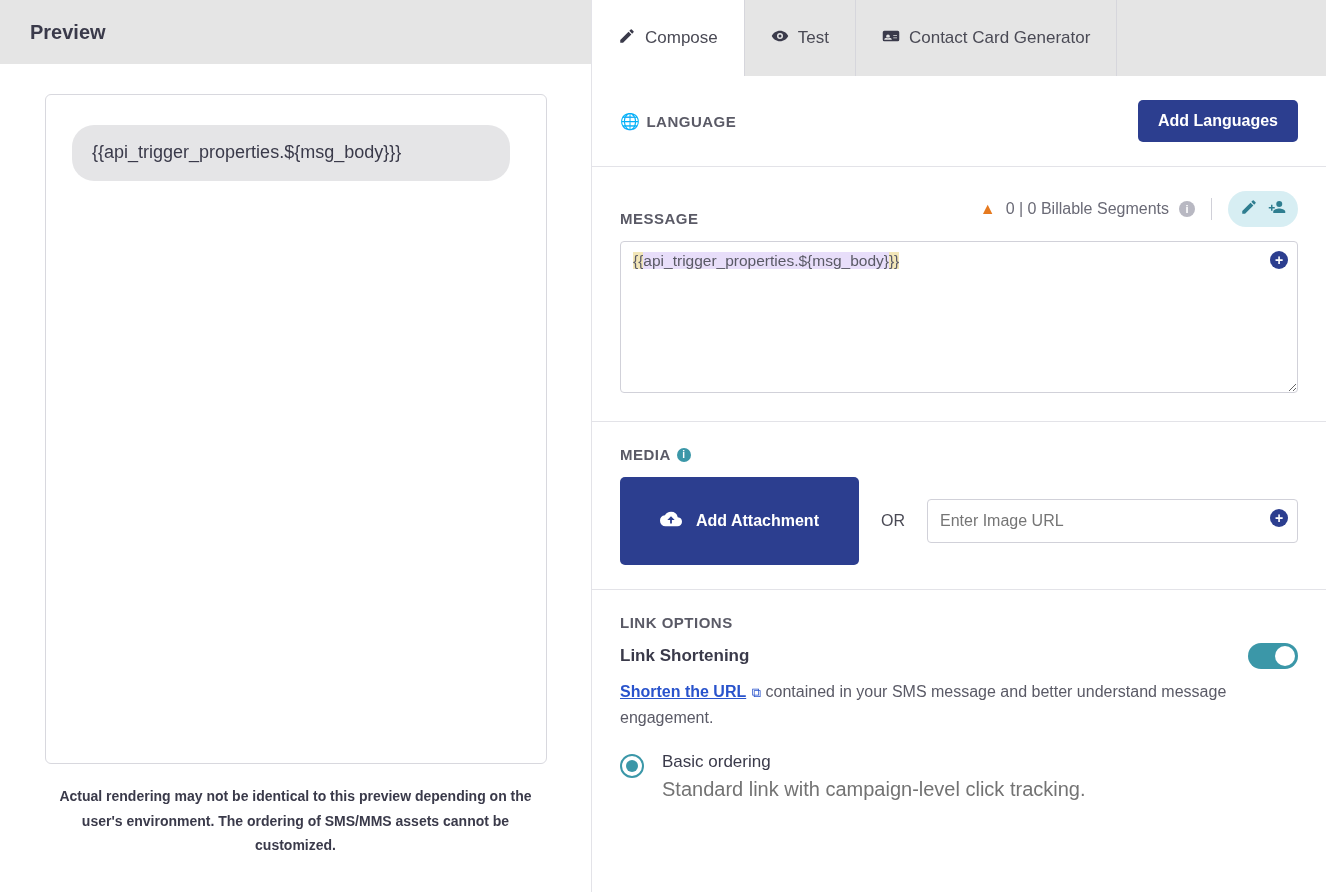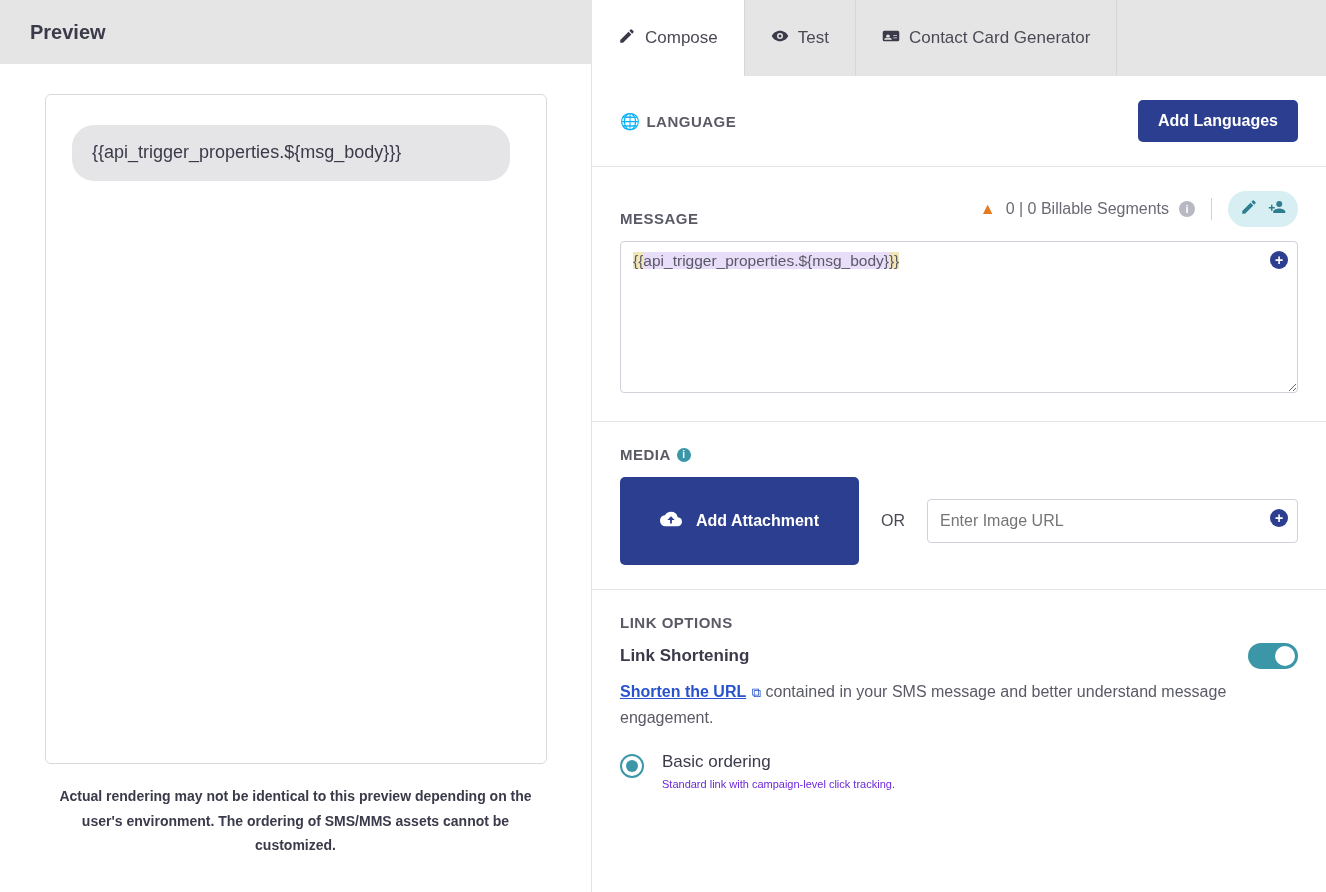--- a/index.html
+++ b/index.html
@@ -241,21 +241,21 @@
     }
     .radio {
       width:24px; height:24px; border:2px solid #3b97a8; border-radius:50%;
       display:flex; align-items:center; justify-content:center;
       margin-top:2px; cursor:pointer;
     }
     .radio::after {
       content:""; width:12px; height:12px; background:#3b97a8; border-radius:50%;
     }
     .radio-text .title { font-size:17px; color:#3a3a4a; font-weight:500; }
-    .radio-text .sub { font-size:11px; color:#6d28d9; margin-top:6px; }
+    .radio-text .sub { font-size:20px; color:#737373; margin-top:6px; }
     .section-label .info-small {
       width:14px; height:14px; background:#3b97a8; color:#fff;
       border-radius:50%; font-size:10px; font-weight:700;
       display:inline-flex; align-items:center; justify-content:center;
     }
   </style>
 </head>
 <body>
 
 <div class="container">

